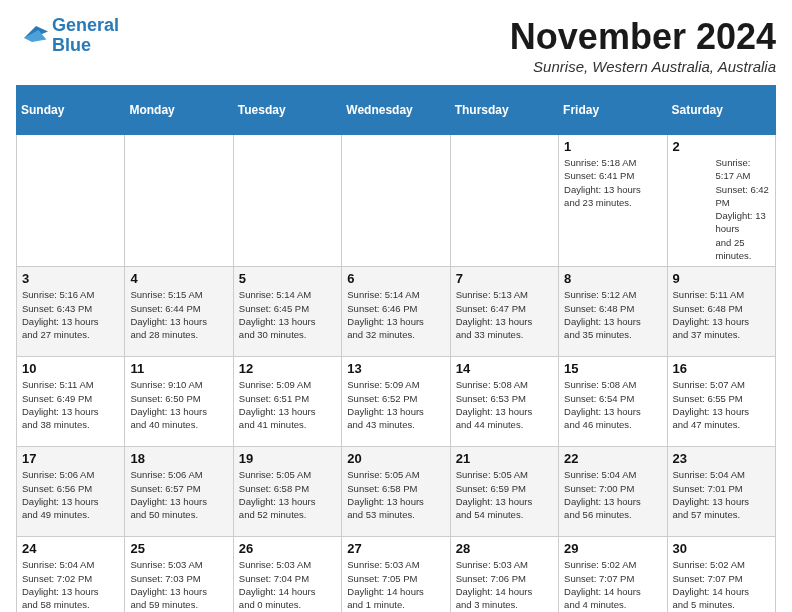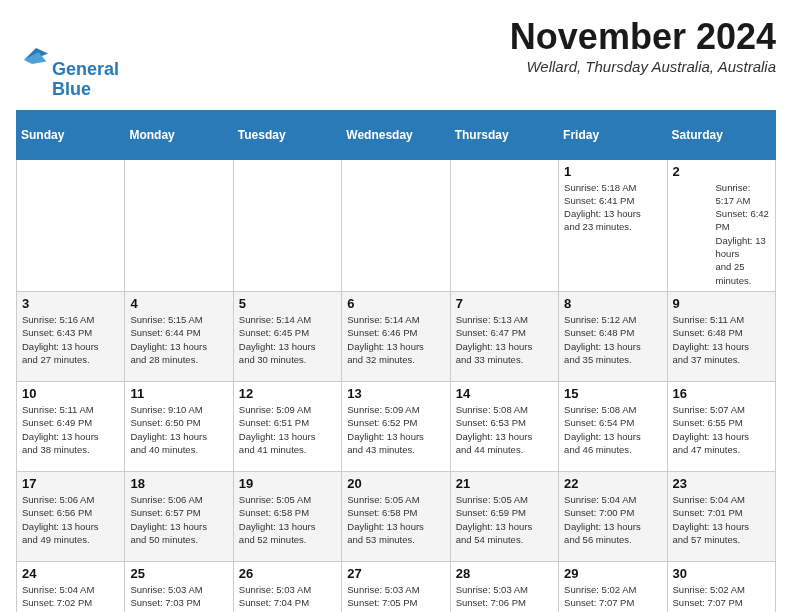--- a/index.html
+++ b/index.html
@@ -19,21 +19,20 @@
     .logo {
       display: flex;
       align-items: center;
       gap: 4px;
     }
     .logo-text {
       font-size: 18px;
       font-weight: bold;
       color: #1a1a1a;
       line-height: 1.1;
-      margin-top: 44px;
     }
     .logo-text span { color: #2a7ab8; }
     .logo-bird {
       width: 32px;
       height: 28px;
     }
     .title-area {
       text-align: right;
     }
     .month-title {
@@ -100,21 +99,21 @@
       <polygon points="10,20 25,5 40,12 25,18" fill="#2a7ab8"></polygon>
       <polygon points="10,20 28,10 38,22 20,25" fill="#4da0d8"></polygon>
     </svg>
     <div class="logo-text">
       <div><span>General</span></div>
       <div><span>Blue</span></div>
     </div>
   </div>
   <div class="title-area">
     <div class="month-title">November 2024</div>
-    <div class="subtitle">Wellard, Thursday Australia, Australia</div>
+    <div class="subtitle">Sunrise, Western Australia, Australia</div>
   </div>
 </div>
 
 <table>
   <thead>
     <tr>
       <th>Sunday</th>
       <th>Monday</th>
       <th>Tuesday</th>
       <th>Wednesday</th>

